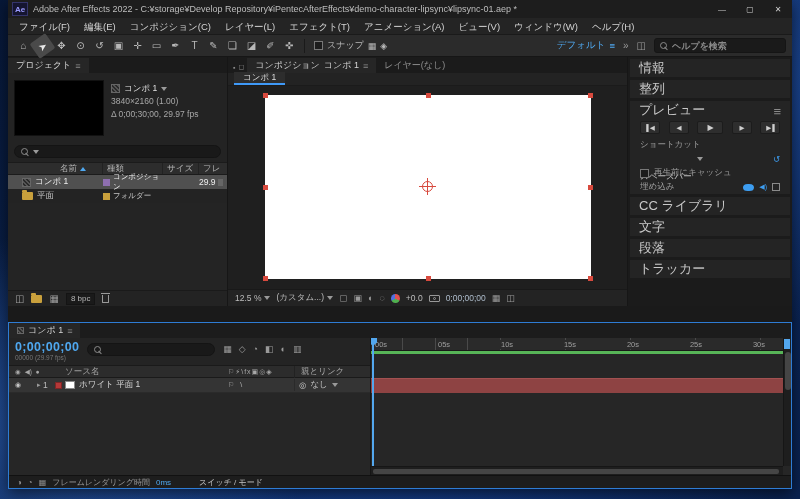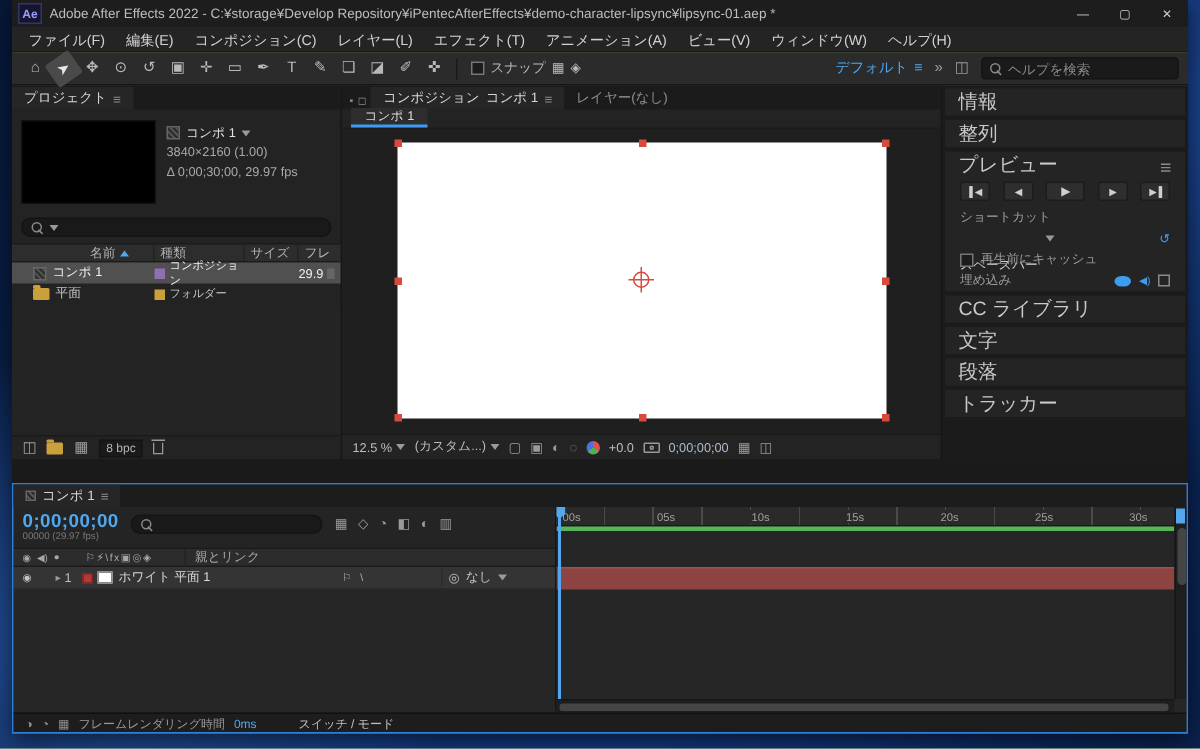--- a/index.html
+++ b/index.html
@@ -29,21 +29,21 @@
   
   .toolbar { height:22px; background:#2b2b2b; border-bottom:1px solid #161616; display:flex; align-items:center; padding:0 6px; flex:0 0 auto; }
   .tool { width:19px; height:18px; display:flex; align-items:center; justify-content:center; font-size:10px; color:#b8b8b8; border-radius:2px; }
   .tool.active { background:#4a4a4a; color:#e8e8e8; }
   .tool.rot { transform:rotate(-35deg); }
   .tb-divider { width:1px; height:14px; background:#1a1a1a; margin:0 5px; }
   .snap-group { display:flex; align-items:center; gap:4px; margin:0 4px; color:#b8b8b8; }
   .workspace { color:#4fa8f0; display:flex; align-items:center; gap:4px; margin-left:14px; font-size:9.5px; }
   .chevrons { color:#9a9a9a; margin:0 8px; }
   .help-search { display:flex; align-items:center; gap:4px; background:#1a1a1a; border:1px solid #151515; border-radius:3px; height:15px; width:132px; padding:0 5px; margin-left:6px; }
-  .help-search input { background:transparent; border:none; outline:none; color:#cfcfcf; font-size:9px; width:100%; font-family:inherit; }
+  .help-search input { background:transparent; border:none; outline:none; color:#cfcfcf; font-size:9px; width:100%; font-family:inherit;font-weight:bold; }
   .help-search input::placeholder { color:#8a8a8a; }
 
   
   .main { display:flex; height:249px; flex:0 0 auto; background:#1a1a1a; }
   .panel { background:#232323; display:flex; flex-direction:column; }
   .tabbar { height:16px; background:#1b1b1b; display:flex; align-items:flex-end; flex:0 0 auto; }
   .tab { height:15px; display:flex; align-items:center; gap:4px; padding:0 8px; background:#262626; color:#d5d5d5; font-size:9px; white-space:nowrap; }
   .tab .menu-glyph { color:#8a8a8a; }
   .tab-inactive { background:transparent; color:#8f8f8f; }
 
@@ -456,20 +456,23 @@
             <span>◐</span>
             <span>▥</span>
           </div>
         </div>
         <div class="tl-thead">
           <div class="avh">
             <span>◉</span>
             <span>◀)</span>
             <span>●</span>
           </div>
+          <div class="tl-col-source">
+            <span>ソース名</span>
+          </div>
           <div class="tl-col-switch">
             <span>⚐⚡\fx▣◎◈</span>
           </div>
           <div class="tl-col-parent">
             <span>親とリンク</span>
           </div>
         </div>
         <div class="layer-row">
           <span class="layer-eye">◉</span>
           <span class="layer-twirl">▸</span>

